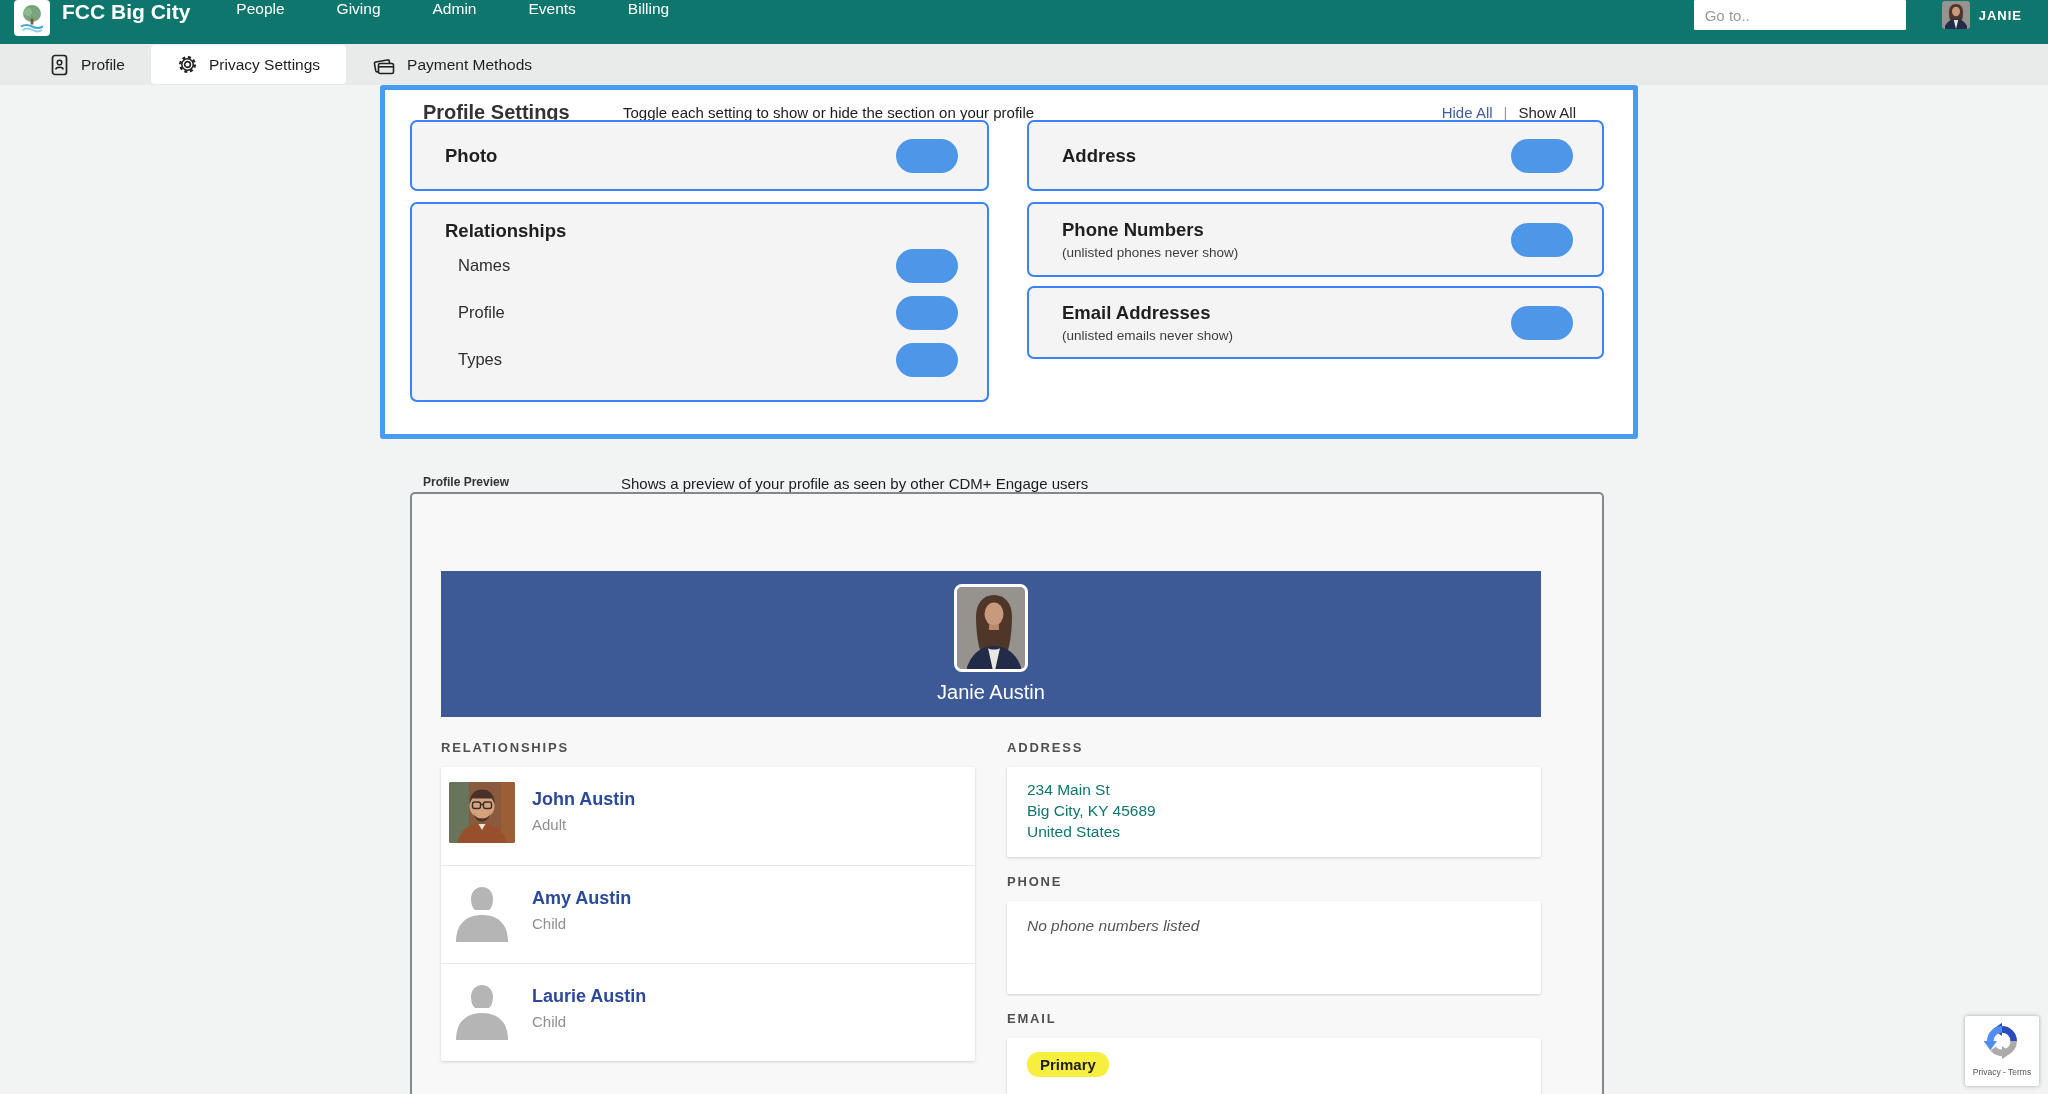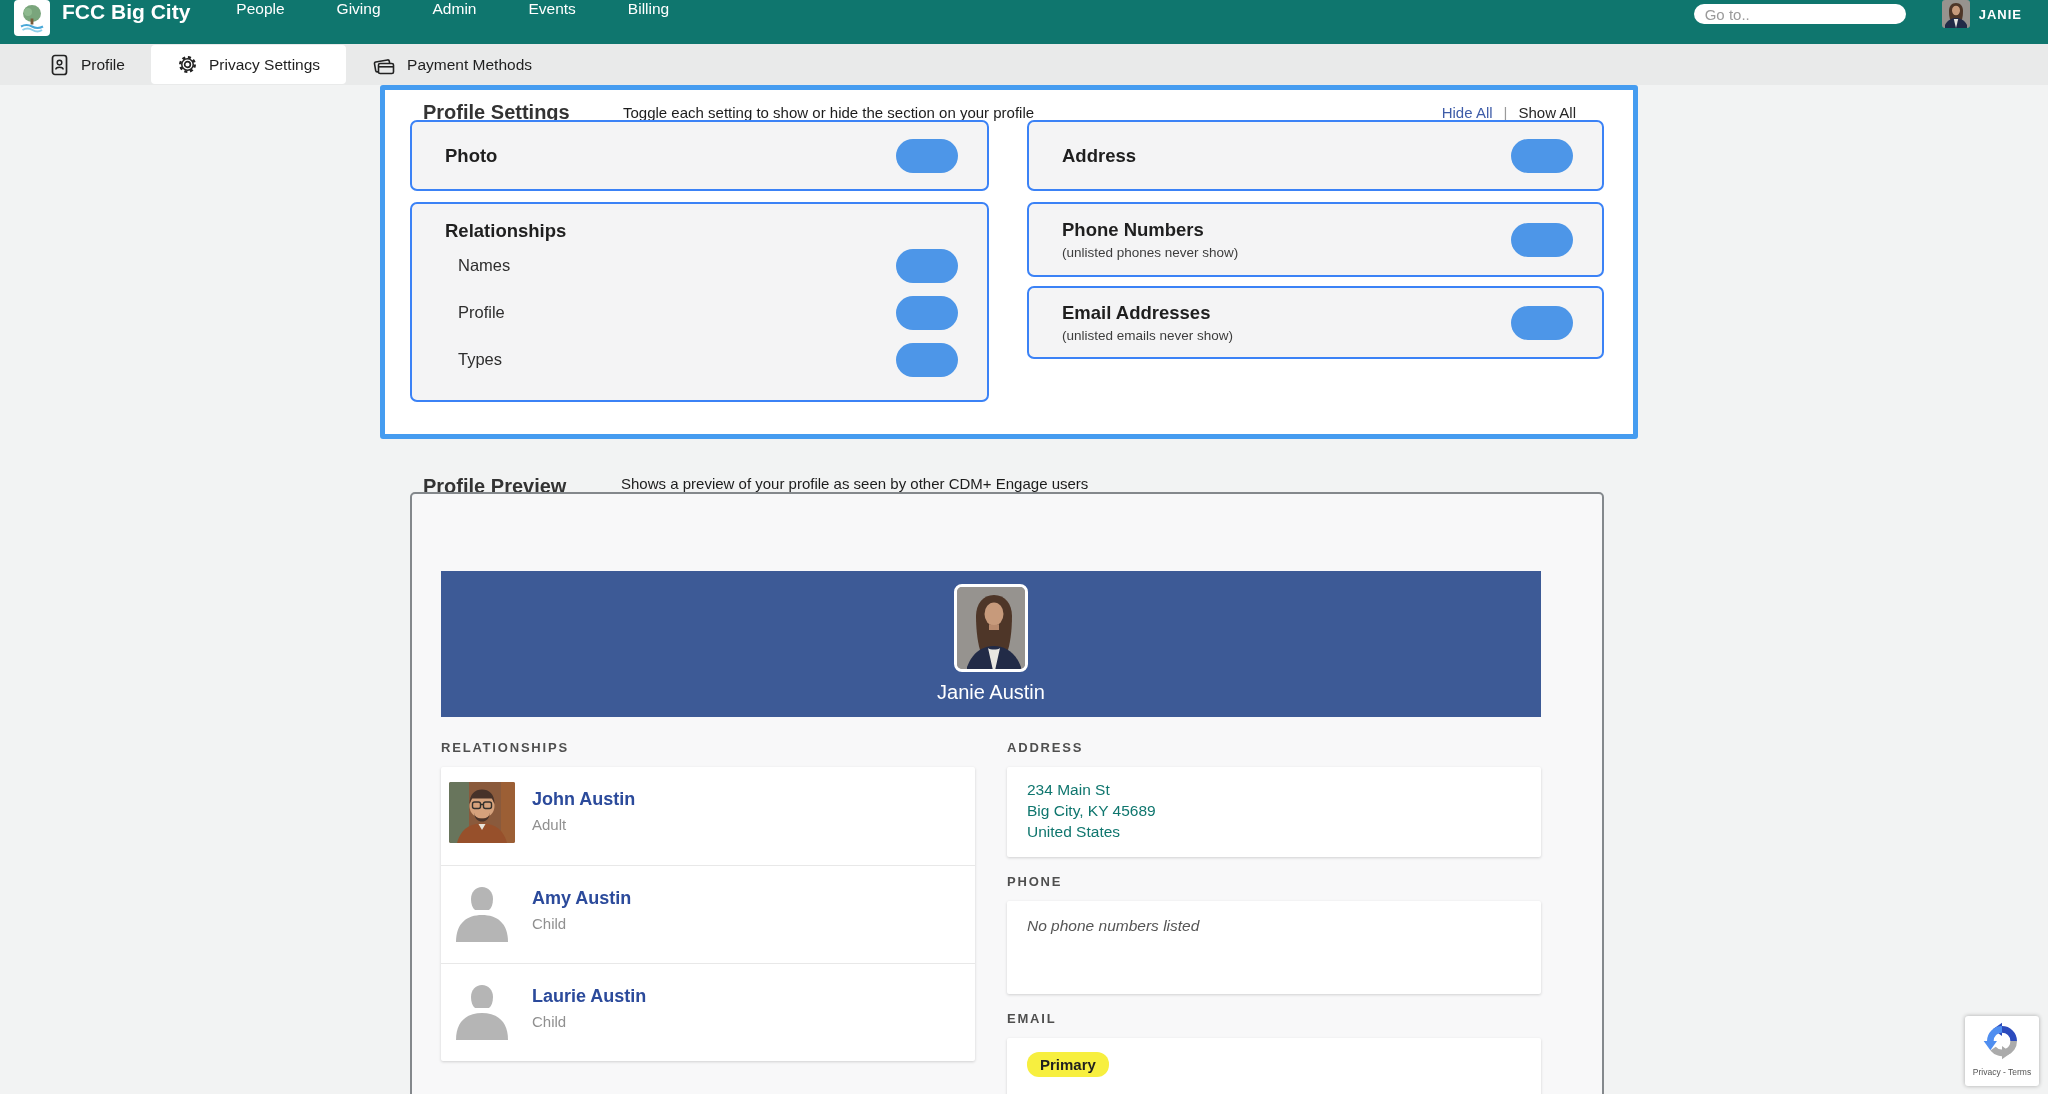--- a/index.html
+++ b/index.html
@@ -15,21 +15,21 @@
   }
   .brand-logo {
     width:36px; height:36px; background:#fff; border-radius:4px;
     display:flex; align-items:center; justify-content:center; flex:0 0 auto;
   }
   .brand-name { color:#fff; font-size:21px; font-weight:bold; margin-left:12px; white-space:nowrap; }
   .nav-items { display:flex; margin-left:46px; gap:52px; }
   .nav-item { color:#fff; font-size:15.5px; font-weight:500; cursor:pointer; }
   .nav-right { margin-left:auto; display:flex; align-items:center; }
   .goto-input {
-    width:212px; height:20px; border:none; border-radius:12px; background:#fff;
+    width:212px; height:30px; border:none; border-radius:1px; background:#fff;
     font-family:"Liberation Sans", sans-serif; font-size:15px; color:#444; padding:0 11px; outline:none;
   }
   .goto-input::placeholder { color:#9a9a9a; }
   .nav-avatar { width:28px; height:28px; border-radius:3px; overflow:hidden; margin-left:36px; flex:0 0 auto; }
   .nav-user { color:#fff; font-size:13px; font-weight:bold; letter-spacing:1px; margin-left:9px; margin-right:12px; }
   
   .tabbar {
     position:absolute; left:0; top:44px; width:2048px; height:41px;
     background:#e9eaea; display:flex; align-items:stretch; padding-left:24px;
   }
@@ -59,21 +59,21 @@
   .card-flex { display:flex; align-items:center; justify-content:space-between; padding:0 29px 0 33px; height:100%; }
   .card-title { font-size:18.5px; font-weight:bold; color:#1f1f1f; }
   .card-sub   { font-size:13.5px; color:#3d3d3d; margin-top:4px; }
   .toggle {
     width:62px; height:34px; border-radius:17px; background:#4d96e8; cursor:pointer; flex:0 0 auto;
   }
   .rel-card { padding:16px 29px 0 33px; }
   .rel-row { display:flex; align-items:center; justify-content:space-between; height:47px; }
   .rel-row-label { font-size:16.5px; color:#2e2e2e; padding-left:13px; }
   
-  .preview-title { position:absolute; left:423px; top:390px; font-size:20px; font-weight:bold; color:#333; }
+  .preview-title { position:absolute; left:423px; top:390px; font-size:12px; font-weight:bold; color:#333; }
   .preview-desc  { position:absolute; left:621px; top:390px; font-size:15px; color:#1c1c1c; }
   .preview-box {
     position:absolute; left:410px; top:407px; width:1194px; height:660px;
     background:#f8f8f9; border:2px solid #84888c; border-radius:5px;
   }
   .banner {
     position:absolute; left:29px; top:77px; width:1100px; height:146px; background:#3d5a96;
     display:flex; flex-direction:column; align-items:center;
   }
   .banner-photo {

